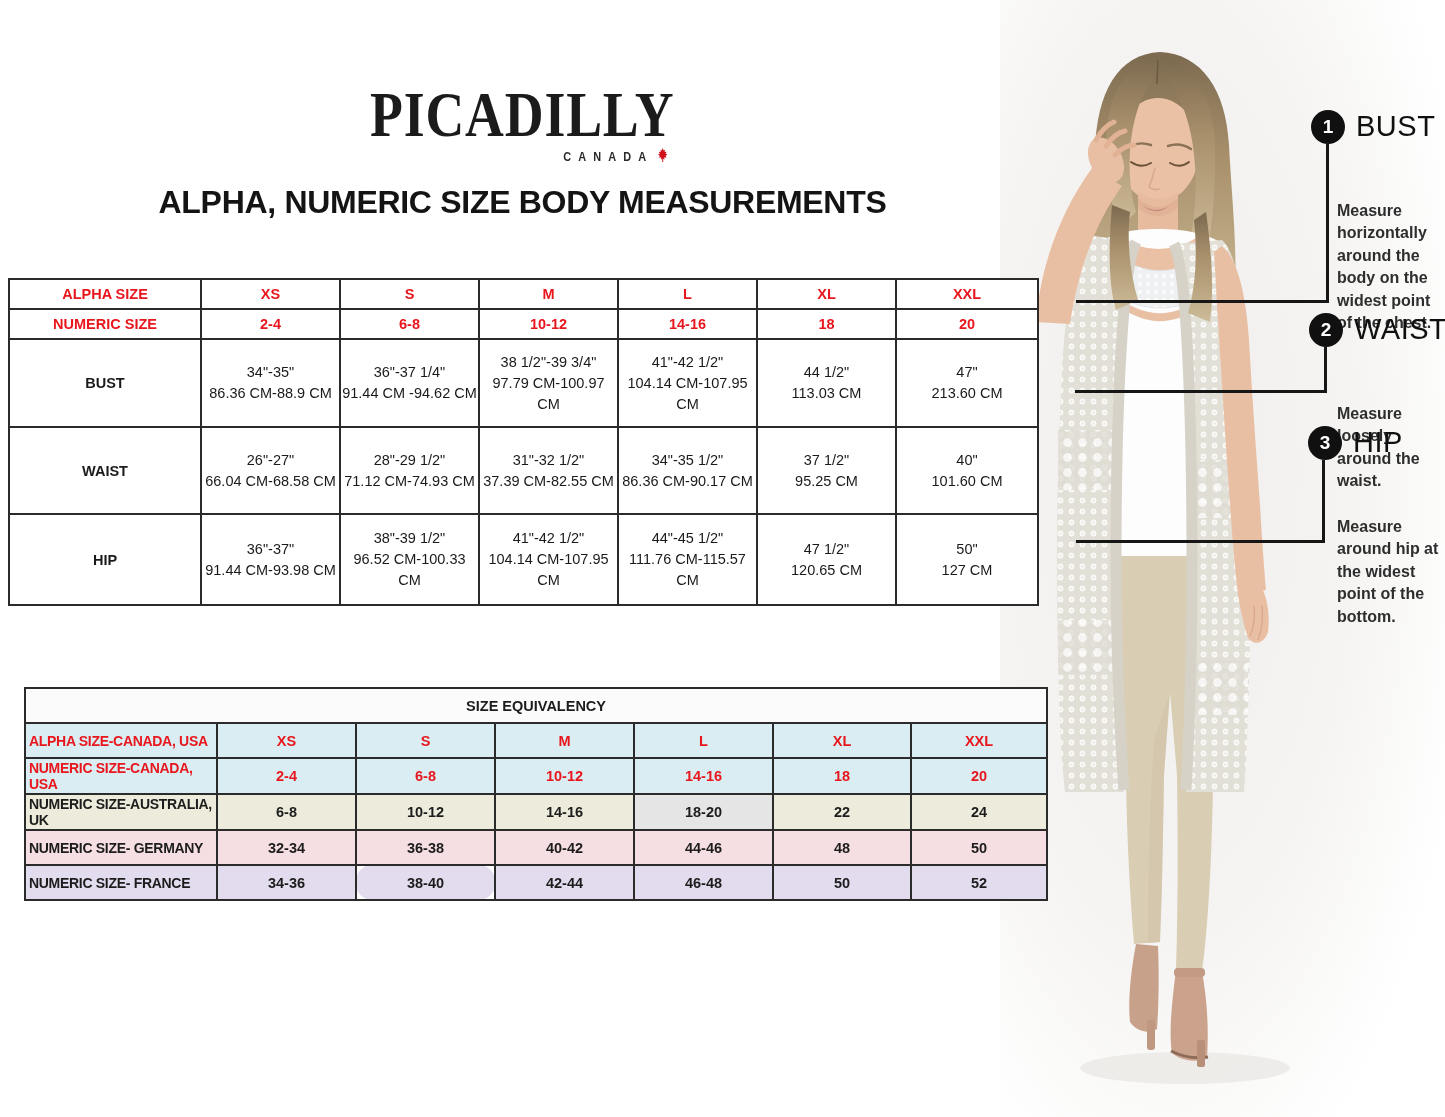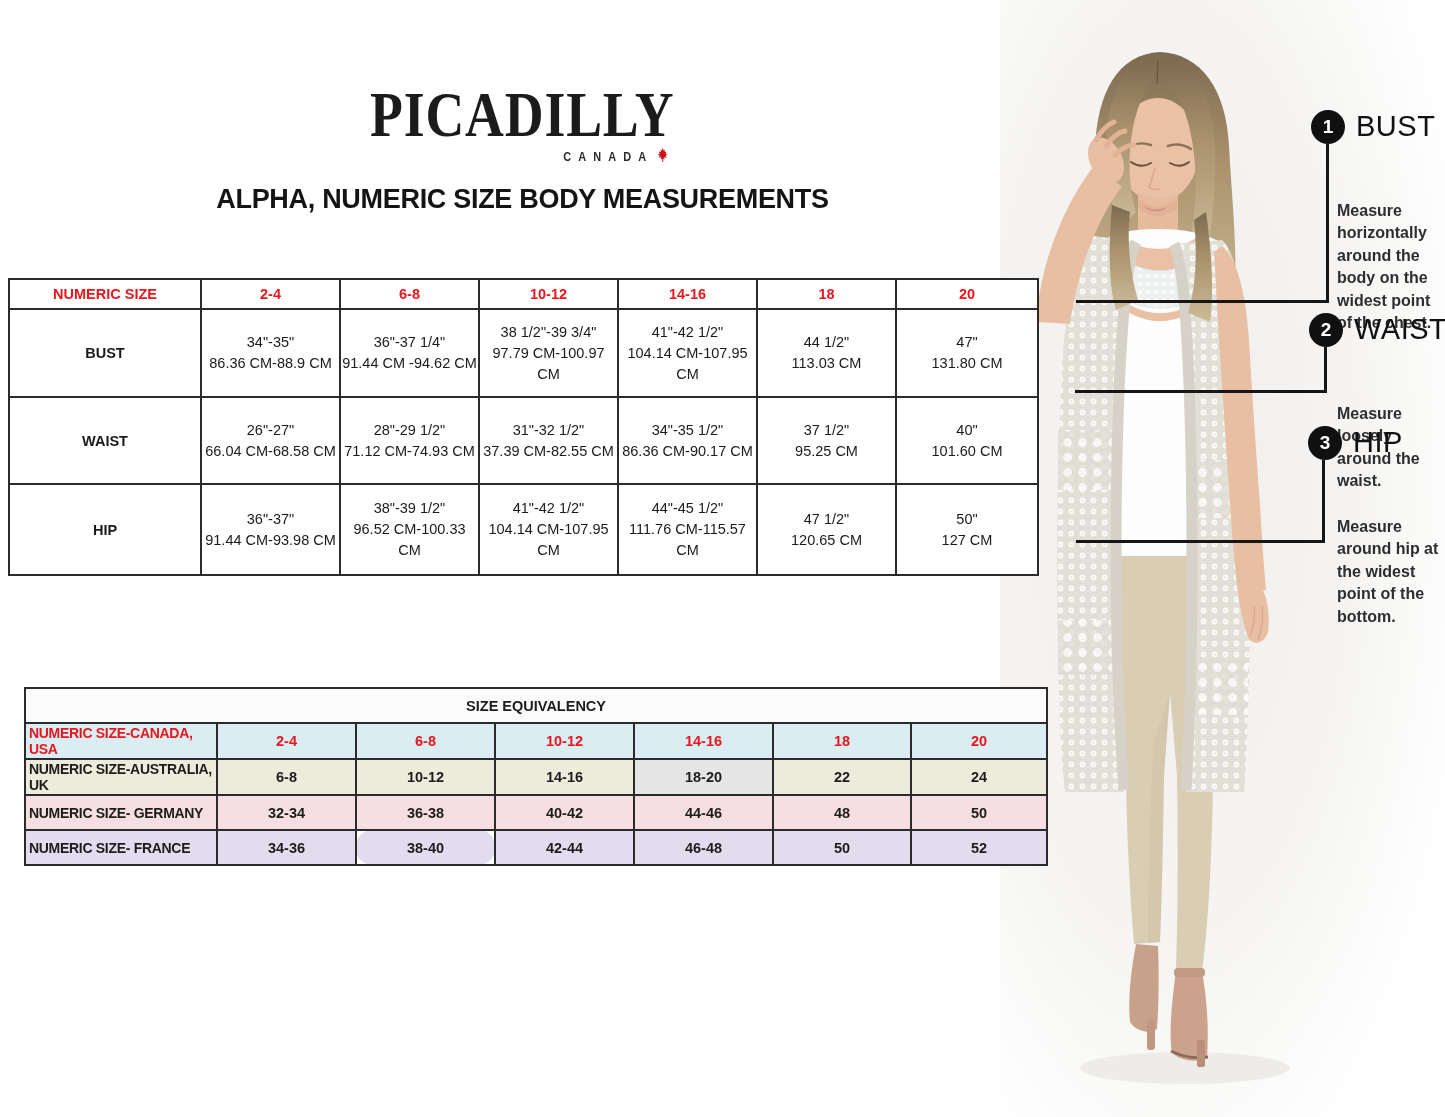--- a/index.html
+++ b/index.html
@@ -15,21 +15,21 @@
   .logo-inner{display:inline-block;transform:scaleX(.84);transform-origin:center top;}
   .logo-main{font-family:"Liberation Serif", serif;font-weight:bold;font-size:64px;
              letter-spacing:1px;color:#1b1b1b;line-height:62px;}
   .logo-sub{display:flex;justify-content:flex-end;align-items:center;gap:4px;
             margin-top:3px;padding-right:6px;}
   .logo-sub span{font-size:13px;font-weight:bold;letter-spacing:8.5px;color:#2a2a2a;}
   .maple{width:15px;height:15px;margin-top:-2px;}
 
   
   .page-title{position:absolute;left:8px;top:184px;width:1029px;text-align:center;
-              font-size:27px;font-weight:bold;letter-spacing:-.3px;color:#141414;z-index:4;}
+              font-size:32px;font-weight:bold;letter-spacing:-.3px;color:#141414;z-index:4;}
 
   
   table{border-collapse:collapse;table-layout:fixed;position:absolute;z-index:3;background:transparent;}
   td{border:2px solid #2b2b2b;text-align:center;vertical-align:middle;background:#fff;
      font-size:14.5px;overflow:hidden;}
   .t1{left:8px;top:278px;width:1029px;border:2.5px solid #262626;}
   .t2{left:24px;top:687px;width:1022px;border:2.5px solid #262626;padding-left:47px;}
   .title-row td{background:#f4f4f4;font-weight:bold;font-size:14.5px;height:26px;border-bottom-width:3px;}
   .t2 .title-row td{background:#fbfbfb;border-bottom-width:2.5px;}
   .red{color:var(--red,#e8161d);font-weight:bold;}
@@ -167,20 +167,29 @@
     <colgroup>
         <col style="width:192px">
         <col style="width:139px">
         <col style="width:139px">
         <col style="width:139px">
         <col style="width:139px">
         <col style="width:139px">
         <col style="width:142px">
       </colgroup>
     <tbody>
+    <tr class="szrow">
+      <td class="lbl red">ALPHA SIZE</td>
+      <td class="red">XS</td>
+      <td class="red">S</td>
+      <td class="red">M</td>
+      <td class="red">L</td>
+      <td class="red">XL</td>
+      <td class="red">XXL</td>
+    </tr>
     <tr class="szrow numrow">
       <td class="lbl red">NUMERIC SIZE</td>
       <td class="red">2-4</td>
       <td class="red">6-8</td>
       <td class="red">10-12</td>
       <td class="red">14-16</td>
       <td class="red">18</td>
       <td class="red">20</td>
     </tr>
     <tr class="meas" style="height:88px">
@@ -211,21 +220,21 @@
           </td>
       <td>
             <div class="cellwrap">
               <div>44 1/2"</div>
               <div>113.03 CM</div>
             </div>
           </td>
       <td>
             <div class="cellwrap">
               <div>47"</div>
-              <div>131.80 CM</div>
+              <div>213.60 CM</div>
             </div>
           </td>
     </tr>
     <tr class="meas" style="height:87px">
       <td class="lbl">WAIST</td>
       <td>
             <div class="cellwrap">
               <div>26"-27"</div>
               <div>66.04 CM-68.58 CM</div>
             </div>
@@ -311,20 +320,29 @@
         <col style="width:139px">
         <col style="width:139px">
         <col style="width:138px">
         <col style="width:136px">
       </colgroup>
     <tbody>
         <tr class="title-row">
           <td colspan="7">SIZE EQUIVALENCY</td>
         </tr>
     <tr>
+      <td class="lbl red" style="background: rgb(217, 237, 242);">ALPHA SIZE-CANADA, USA</td>
+      <td class="red" style="background: rgb(217, 237, 242);">XS</td>
+      <td class="red" style="background: rgb(217, 237, 242);">S</td>
+      <td class="red" style="background: rgb(217, 237, 242);">M</td>
+      <td class="red" style="background: rgb(217, 237, 242);">L</td>
+      <td class="red" style="background: rgb(217, 237, 242);">XL</td>
+      <td class="red" style="background: rgb(217, 237, 242);">XXL</td>
+    </tr>
+    <tr>
       <td class="lbl red" style="background: rgb(217, 237, 242);">NUMERIC SIZE-CANADA, USA</td>
       <td class="red" style="background: rgb(217, 237, 242);">2-4</td>
       <td class="red" style="background: rgb(217, 237, 242);">6-8</td>
       <td class="red" style="background: rgb(217, 237, 242);">10-12</td>
       <td class="red" style="background: rgb(217, 237, 242);">14-16</td>
       <td class="red" style="background: rgb(217, 237, 242);">18</td>
       <td class="red" style="background: rgb(217, 237, 242);">20</td>
     </tr>
     <tr>
       <td class="lbl" style="background: rgb(237, 236, 220);">NUMERIC SIZE-AUSTRALIA, UK</td>

